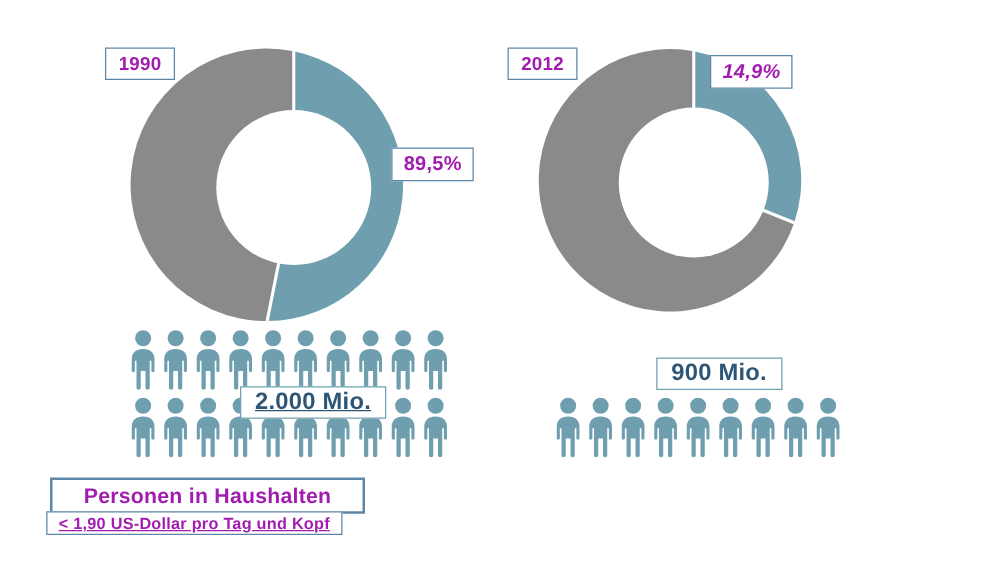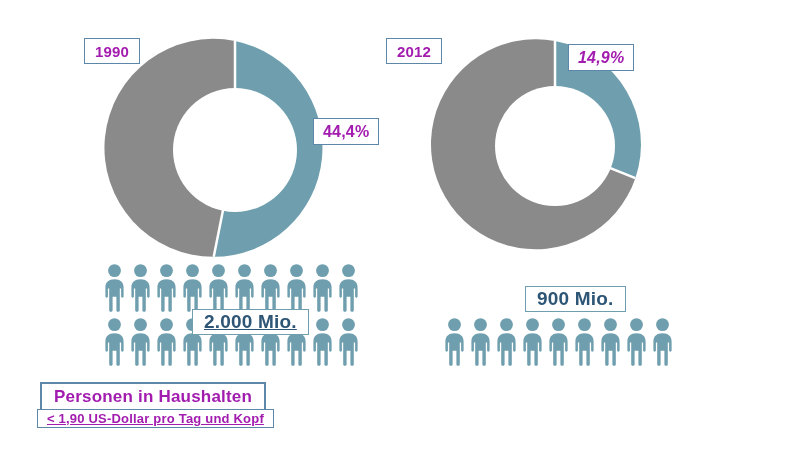--- a/index.html
+++ b/index.html
@@ -37,21 +37,21 @@
   }
   .count-label{
     height:26px;
     padding:0 11px;
     font-size:19px;
     border-color:#6f9fae;
     color:#2d5575;
   }
   .caption-main{
     height:29px;
-    padding:0 12px;
+    padding:0 25px;
     font-size:17px;
     border-width:2px;
   }
   .caption-sub{
     height:19px;
     padding:0 9px;
     font-size:13px;
     border-width:1.5px;
     text-decoration:underline;
   }
@@ -79,21 +79,21 @@
 
       <path fill="#6f9fae" d="M 109 109 L 109 0 A 109 109 0 0 1 87.71 215.85 Z"></path>
 
       <line x1="109" y1="109" x2="109" y2="0" stroke="#ffffff" stroke-width="2.5"></line>
       <line x1="109" y1="109" x2="87.71" y2="215.85" stroke="#ffffff" stroke-width="2.5"></line>
 
       <circle cx="109" cy="109" r="62" fill="#ffffff"></circle>
     </svg>
   </div>
 
-  <div class="boxlabel pct-label" style="left:313px;top:118px;">44,4%</div>
+  <div class="boxlabel pct-label" style="left:313px;top:118px;">89,5%</div>
 
   <div class="people-row" style="left:103px;top:264px;gap:3px;">
       <span class="person">
         <svg width="23" height="48" viewBox="0 0 23 48">
           <circle cx="11.5" cy="6.6" r="6.4" fill="#6f9fae"></circle>
           <path fill="#6f9fae" d="M11.5 15.2 C5.6 15.2 2.4 18.2 2.4 23.4 L2.4 32.6 C2.4 34.1 4.9 34.1 4.9 32.6 L4.9 24.6 L6.2 24.6 L6.2 46.4 C6.2 48.2 9.6 48.2 9.6 46.4 L9.6 32.8 L13.4 32.8 L13.4 46.4 C13.4 48.2 16.8 48.2 16.8 46.4 L16.8 24.6 L18.1 24.6 L18.1 32.6 C18.1 34.1 20.6 34.1 20.6 32.6 L20.6 23.4 C20.6 18.2 17.4 15.2 11.5 15.2 Z"></path>
         </svg>
       </span>
       <span class="person">
         <svg width="23" height="48" viewBox="0 0 23 48">
@@ -208,21 +208,21 @@
       <span class="person">
         <svg width="23" height="48" viewBox="0 0 23 48">
           <circle cx="11.5" cy="6.6" r="6.4" fill="#6f9fae"></circle>
           <path fill="#6f9fae" d="M11.5 15.2 C5.6 15.2 2.4 18.2 2.4 23.4 L2.4 32.6 C2.4 34.1 4.9 34.1 4.9 32.6 L4.9 24.6 L6.2 24.6 L6.2 46.4 C6.2 48.2 9.6 48.2 9.6 46.4 L9.6 32.8 L13.4 32.8 L13.4 46.4 C13.4 48.2 16.8 48.2 16.8 46.4 L16.8 24.6 L18.1 24.6 L18.1 32.6 C18.1 34.1 20.6 34.1 20.6 32.6 L20.6 23.4 C20.6 18.2 17.4 15.2 11.5 15.2 Z"></path>
         </svg>
       </span>
     </div>
 
   <div class="boxlabel count-label" style="left:192px;top:309px;text-decoration:underline;">2.000 Mio.</div>
 
-  <div class="boxlabel year-label" style="left:386px;top:38px;">2012</div>
+  <div class="boxlabel year-label" style="left:406px;top:38px;">2012</div>
 
   <div class="donut-wrap" style="left:450px;top:41px;width:210px;height:210px;">
     <svg width="210" height="210" viewBox="0 0 210 210" aria-hidden="true">
 
       <path fill="#8a8a8a" d="M 105 105 L 185.37 137.15 A 105 105 0 1 1 105 0 Z"></path>
 
       <path fill="#6f9fae" d="M 105 105 L 105 0 A 105 105 0 0 1 185.37 137.15 Z"></path>
       <line x1="105" y1="105" x2="105" y2="0" stroke="#ffffff" stroke-width="2.5"></line>
       <line x1="105" y1="105" x2="185.37" y2="137.15" stroke="#ffffff" stroke-width="2.5"></line>
       <circle cx="105" cy="105" r="60" fill="#ffffff"></circle>

